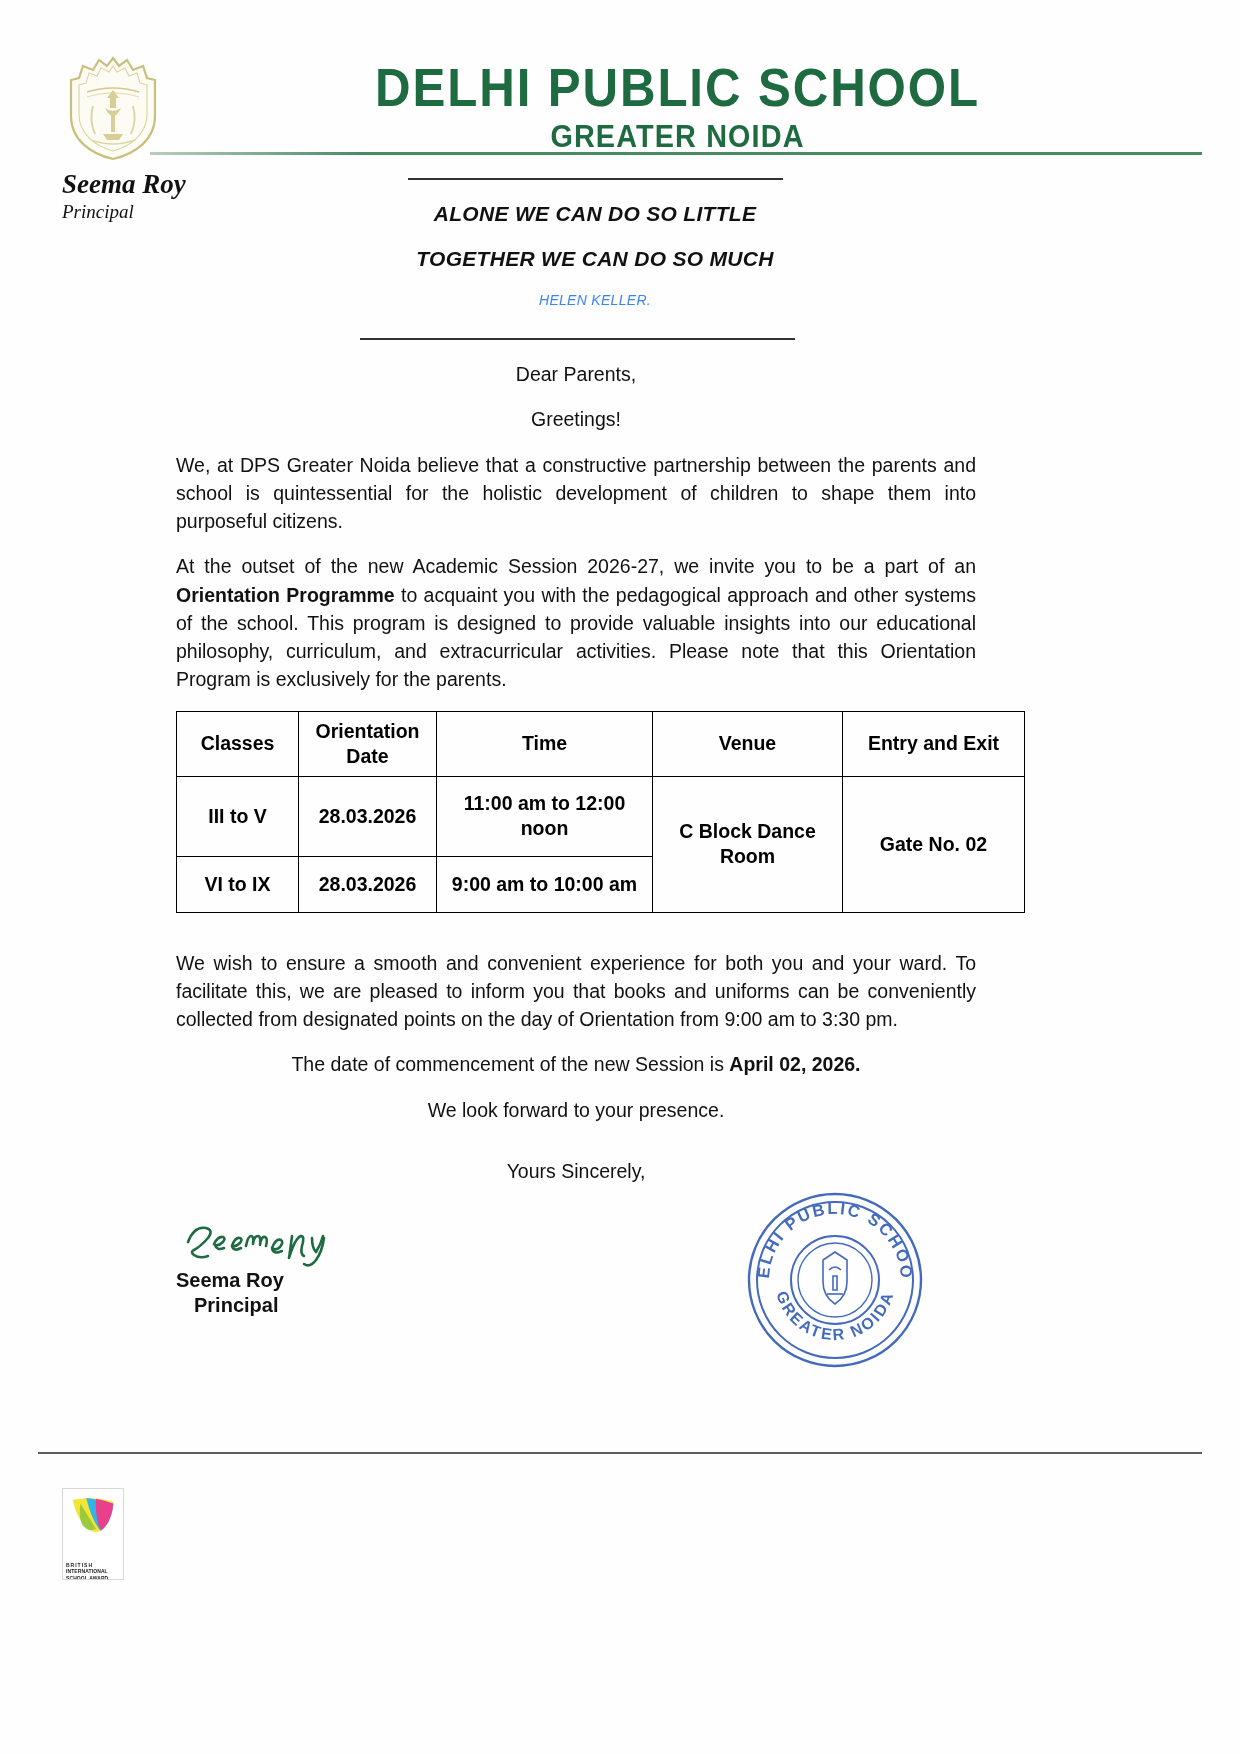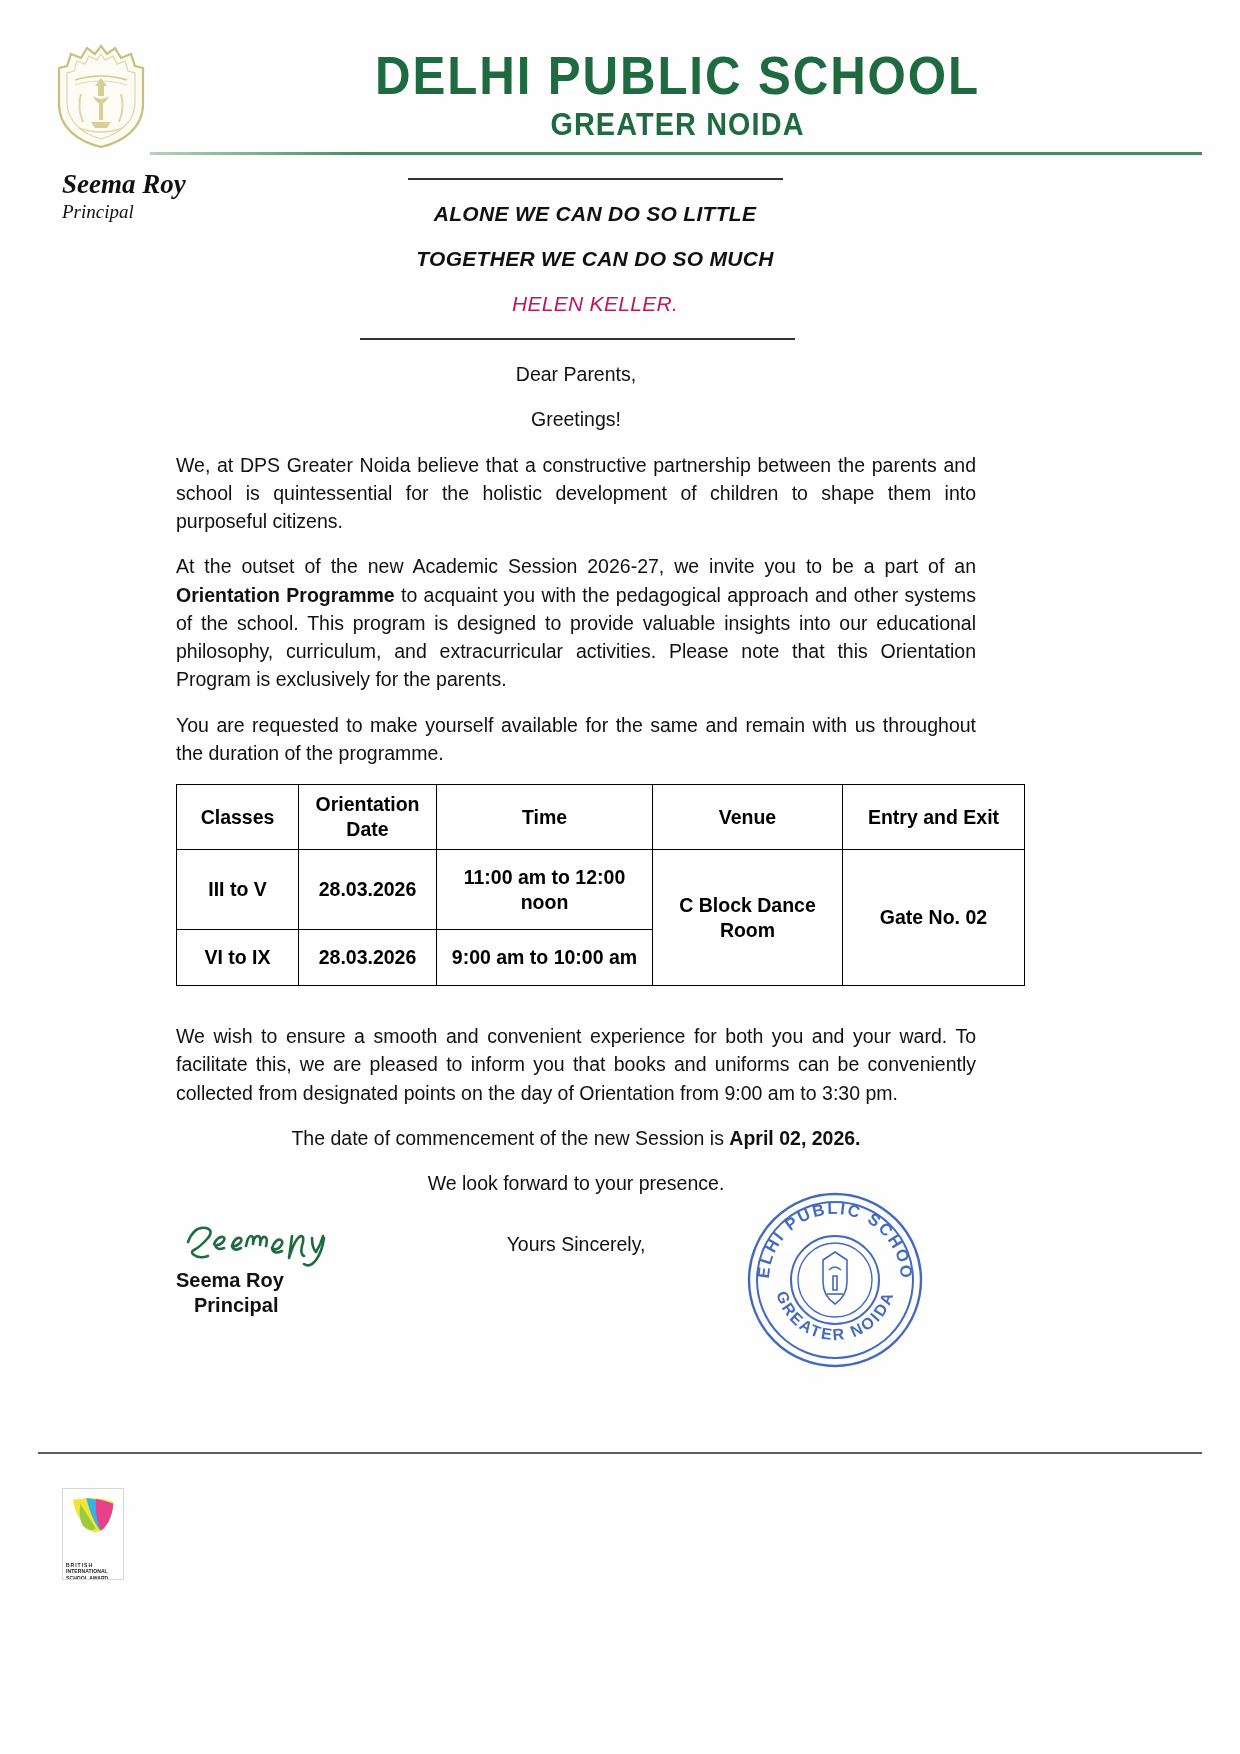--- a/index.html
+++ b/index.html
@@ -11,21 +11,21 @@
     font-family: "Liberation Sans", sans-serif;
     color: #000000;
     position: relative;
     overflow: hidden;
   }
 
   .page {
     position: relative;
     width: 1240px;
     height: 1754px;
-    padding: 0;
+    padding: 12px;
     background: #fefefe;
   }
 
   
   .header {
     position: relative;
     height: 152px;
     padding-left: 45px;
     padding-right: 45px;
   }
@@ -123,22 +123,22 @@
     font-size: 21px;
     letter-spacing: 0.3px;
     color: #111;
     margin-bottom: 21px;
     white-space: nowrap;
   }
   .quote-author {
     font-family: "Liberation Sans", sans-serif;
     font-style: italic;
     font-weight: 400;
-    font-size: 21px;
-    color: #be185d;
+    font-size: 14px;
+    color: #3b82f6;
     letter-spacing: 0.3px;
   }
   .quote-rule-bottom {
     position: absolute;
     left: 5px;
     top: 160px;
     width: 435px;
     height: 2px;
     background: #333;
   }
@@ -320,21 +320,20 @@
     <div class="quote-line">TOGETHER WE CAN DO SO MUCH</div>
     <div class="quote-author">HELEN KELLER.</div>
     <div class="quote-rule-bottom"></div>
   </div>
 
   <div class="body-area">
     <p class="para no-justify">Dear Parents,</p>
     <p class="para no-justify">Greetings!</p>
     <p class="para">We, at DPS Greater Noida believe that a constructive partnership between the parents and school is quintessential for the holistic development of children to shape them into purposeful citizens.</p>
     <p class="para"><span>At the outset of the new Academic Session 2026-27, we invite you to be a part of an </span><b>Orientation Programme</b><span> to acquaint you with the pedagogical approach and other systems of the school. This program is designed to provide valuable insights into our educational philosophy, curriculum, and extracurricular activities. Please note that this Orientation Program is exclusively for the parents.</span></p>
-    <p class="para">You are requested to make yourself available for the same and remain with us throughout the duration of the programme.</p>
 
     <table class="sched-table">
       <colgroup>
         <col class="col-classes">
           <col class="col-date">
           <col class="col-time">
           <col class="col-venue">
           <col class="col-entry">
       </colgroup>
       <thead>

